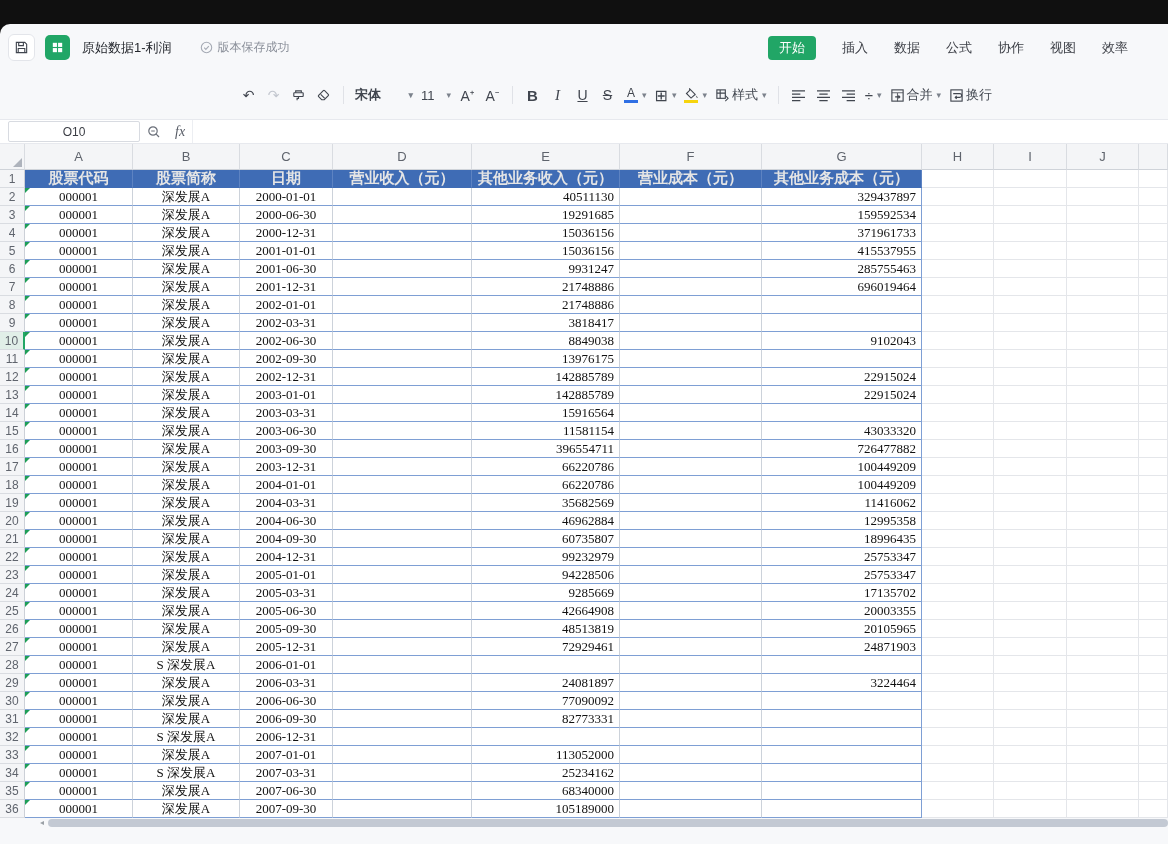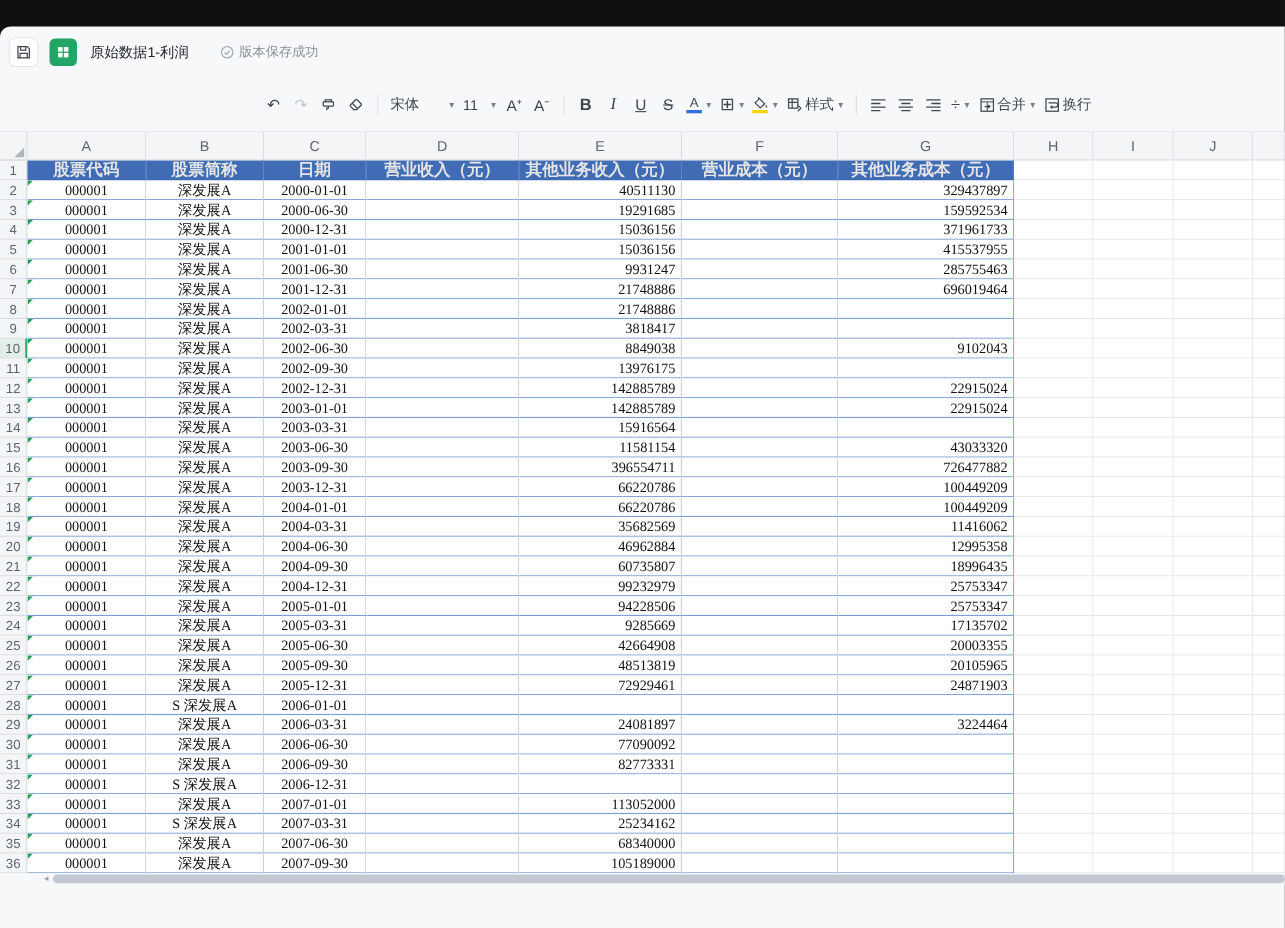--- a/index.html
+++ b/index.html
@@ -29,21 +29,21 @@
   .tbtn .lbl { font-size:13px; }
   .caret { font-size:9px; color:#7c828c; margin-left:2px; }
   .tdiv { width:1px; height:18px; background:#e0e2e7; margin:0 7px; }
   .disabled { color:#c3c7cf; }
   .bold { font-weight:bold; font-size:15px; }
   .ital { font-family:"Liberation Serif",serif; font-style:italic; font-size:15px; }
   .undl { text-decoration:underline; font-size:14px; }
   .strk { text-decoration:line-through; font-size:14px; }
   .stack { display:flex; flex-direction:column; align-items:center; line-height:1; }
   .stack .bar { width:14px; height:3px; margin-top:1px; }
-  .fontbox { width:66px; justify-content:space-between; }
+  .fontbox { width:66px; justify-content:space-between;font-weight:bold; }
   .sizebox { width:38px; justify-content:space-between; }
 
   
   .fbar { height:24px; background:#fff; display:flex; align-items:stretch;
     border-bottom:1px solid #e7e9ee; }
   .namebox { width:132px; margin:1px 0 1px 8px; border:1px solid #d8dbe1; border-radius:2px;
     background:#fff; display:flex; align-items:center; justify-content:center;
     font-size:12px; color:#3b3e45; }
   .fico { display:flex; align-items:center; padding:0 7px; color:#6a6f79; }
   .fx { font-family:"Liberation Serif",serif; font-style:italic; font-size:14px; color:#565b65; }
@@ -120,20 +120,29 @@
     <span class="doctitle">原始数据1-利润</span>
     <span class="savestatus">
       <span>
         <svg width="13" height="13" viewBox="0 0 14 14" fill="none" stroke="#a6abb5" stroke-width="1.2">
           <circle cx="7" cy="7" r="5.6"></circle>
             <path d="M4.5 7.2l1.8 1.8 3.2-3.6"></path>
         </svg>
       </span>
       <span>版本保存成功</span>
     </span>
+    <div class="menu">
+      <span class="menutab active">开始</span>
+      <span class="menutab">插入</span>
+      <span class="menutab">数据</span>
+      <span class="menutab">公式</span>
+      <span class="menutab">协作</span>
+      <span class="menutab">视图</span>
+      <span class="menutab">效率</span>
+    </div>
   </div>
 
   <div class="toolbar">
     <div class="tbtn">
       <span>↶</span>
       </div>
     <div class="tbtn disabled">
       <span>↷</span>
       </div>
     <div class="tbtn">
@@ -242,20 +251,32 @@
         <svg width="15" height="15" viewBox="0 0 16 16" fill="none" stroke="#41464f" stroke-width="1.2">
           <rect x="2" y="2" width="12" height="12"></rect>
             <path d="M4.5 6h7a2 2 0 010 4H7"></path>
             <path d="M8.2 8.5L6.7 10l1.5 1.5"></path>
         </svg>
         </span>
       <span class="lbl">换行</span>
       </div>
   </div>
 
+  <div class="fbar">
+    <div class="namebox">O10</div>
+    <div class="fico">
+      <svg width="14" height="14" viewBox="0 0 14 14" fill="none" stroke="#6a6f79" stroke-width="1.2">
+        <circle cx="6" cy="6" r="4.2"></circle>
+          <path d="M9.2 9.2l2.8 2.8"></path>
+          <path d="M4.2 6h3.6" stroke-width="1"></path>
+      </svg>
+      </div>
+    <div class="fico fx">fx</div>
+    <div class="finput"></div>
+  </div>
 
   <div class="grid">
     <div class="ghead">
       <div class="colh corner w-rh"></div>
     <div class="colh w-A">A</div>
         <div class="colh w-B">B</div>
         <div class="colh w-C">C</div>
         <div class="colh w-D">D</div>
         <div class="colh w-E">E</div>
         <div class="colh w-F">F</div>

